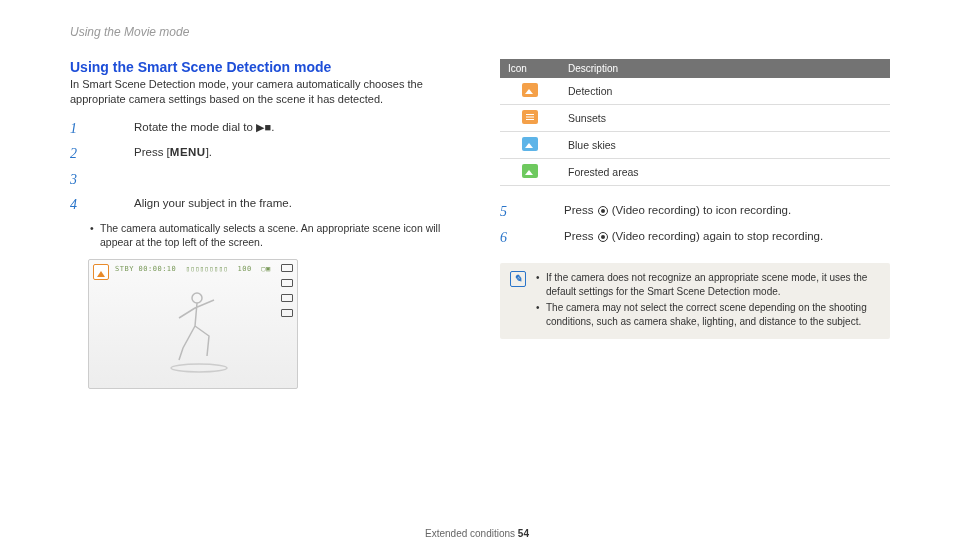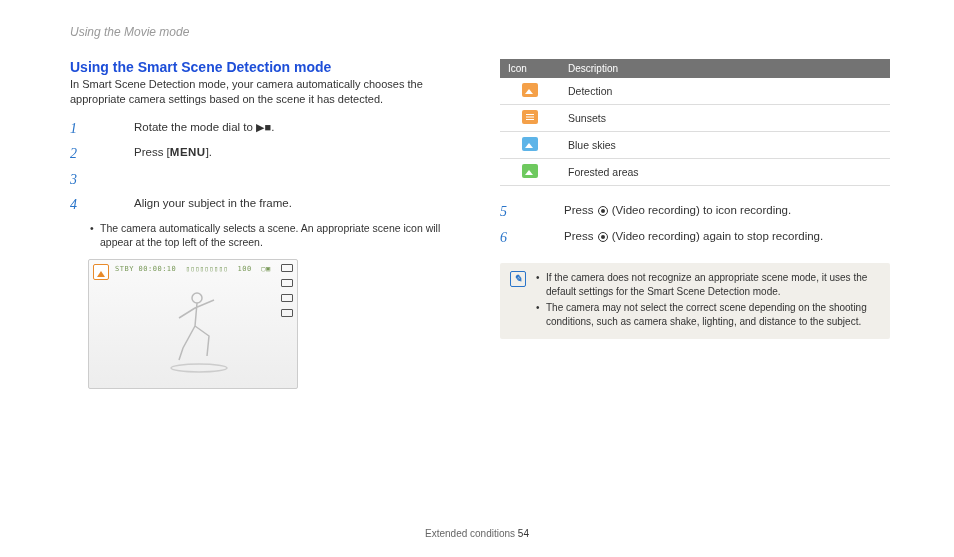--- a/index.html
+++ b/index.html
@@ -209,21 +209,21 @@
   .note-list li { position: relative; padding-left: 10px; margin-bottom: 2px; }
   .note-list li::before { content: "•"; position: absolute; left: 0; }
   .page-footer {
     position: absolute;
     bottom: 18px;
     width: 100%;
     text-align: center;
     font-size: 10px;
     color: #666;
   }
-  .page-footer .num { font-weight: normal; color: #333; }
+  .page-footer .num { font-weight: bold; color: #333; }
 </style>
 </head>
 <body>
 
 <div class="page-header">Using the Movie mode</div>
 
 <div class="content">
   <div class="col-left">
     <div class="section-title">Using the Smart Scene Detection mode</div>
     <div class="intro">In Smart Scene Detection mode, your camera automatically chooses the appropriate camera settings based on the scene it has detected.</div>

